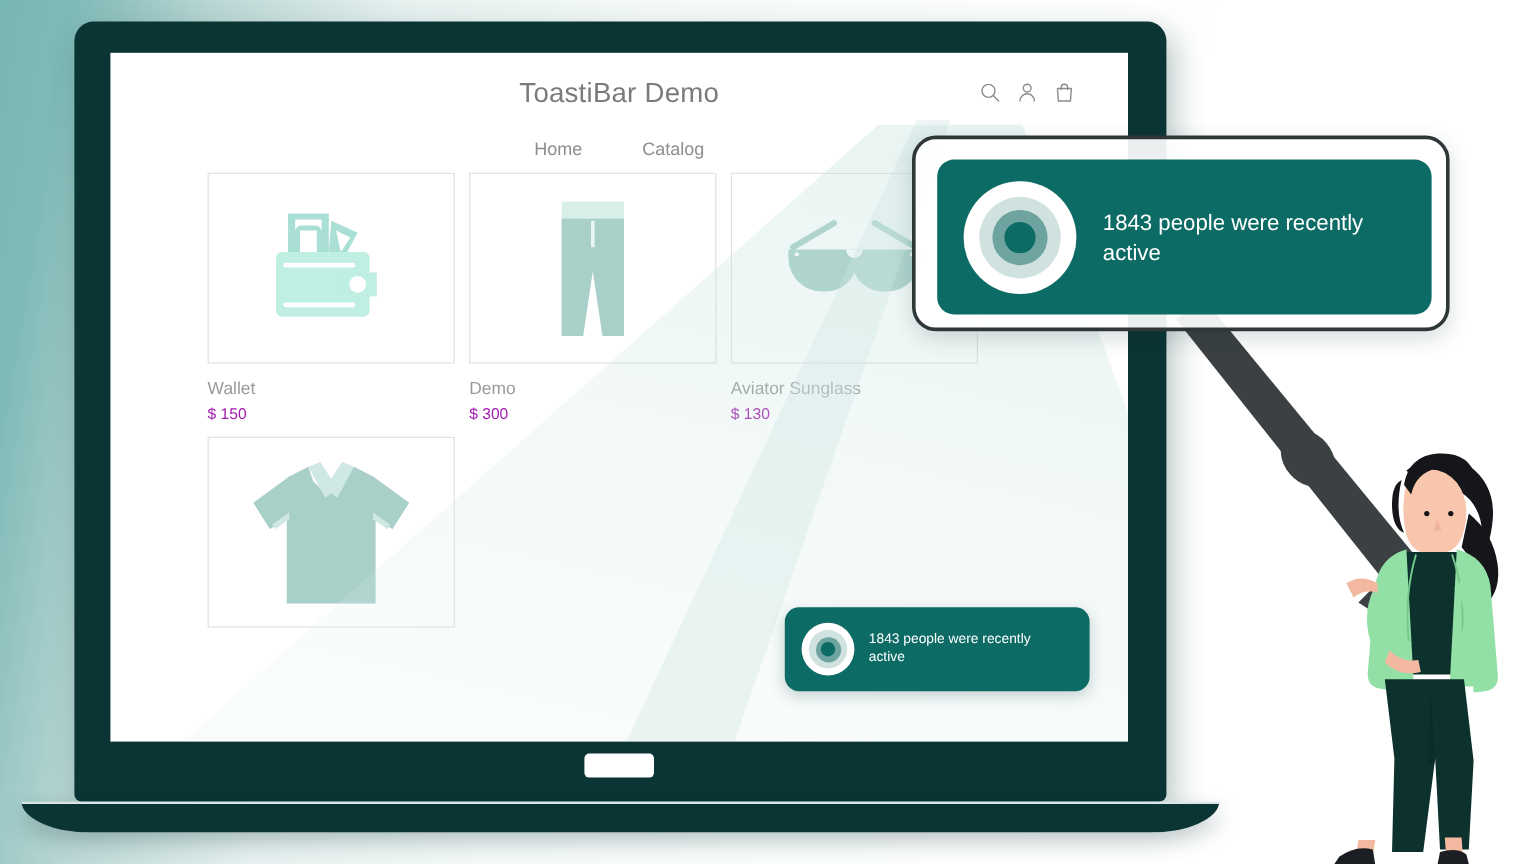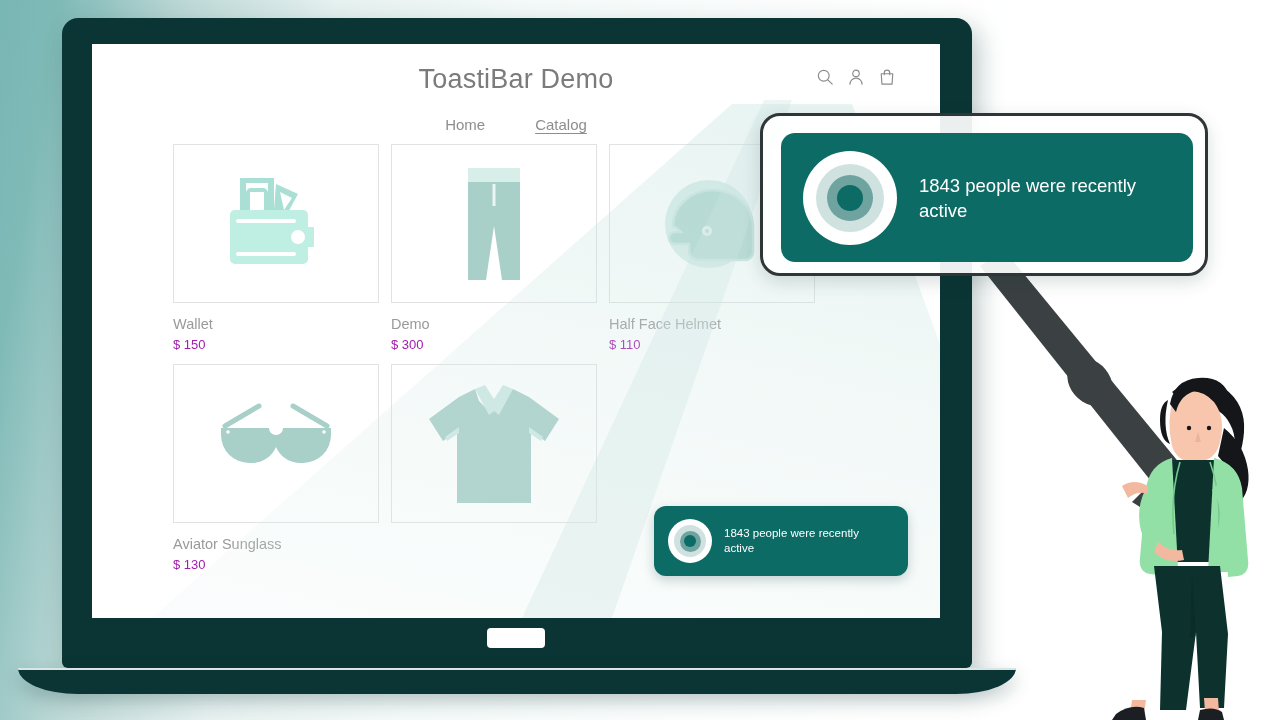--- a/index.html
+++ b/index.html
@@ -61,21 +61,21 @@
   .store { position: relative; width: 100%; height: 100%; }
 
   .store-header {
     position: relative;
     height: 72px;
   }
   .store-title {
     position: absolute;
     left: 0; right: 0; top: 20px;
     text-align: center;
-    font-size: 27px;
+    font-size: 23px;
     color: #7b7b7b;
     letter-spacing: .2px;
   }
   .header-icons {
     position: absolute;
     right: 44px; top: 24px;
     display: flex;
     gap: 13px;
     align-items: center;
   }
@@ -83,21 +83,21 @@
 
   .store-nav {
     display: flex;
     justify-content: center;
     gap: 50px;
     margin-top: 0px;
     font-size: 15px;
     color: #8e8e8e;
   }
   .nav-link { cursor: pointer; padding-bottom: 2px; }
-  .nav-link.active { text-decoration: underline; text-underline-offset: 3px; }
+  .nav-link.active { text-underline-offset: 3px; }
 
   .grid {
     position: absolute;
     left: 81px; top: 100px;
     width: 706px;
     display: grid;
     grid-template-columns: repeat(3, 206px);
     column-gap: 34px;
     row-gap: 18px;
     gap: 12px;
@@ -292,32 +292,20 @@
             <svg width="80" height="120" viewBox="0 0 80 120">
               <rect x="14" y="4" width="52" height="14" fill="#d8eee9"></rect>
               <path d="M14 18h52v98H48L40 62 32 116H14z" fill="#a9cfc9"></path>
               <rect x="38.5" y="20" width="3" height="22" fill="#eaf6f3"></rect>
             </svg>
           </div>
           <div class="card-name">Demo</div>
           <div class="card-price">$ 300</div>
         </div>
 
-        <div class="card">
-          <div class="card-thumb">
-            <svg width="130" height="120" viewBox="0 0 130 120">
-              <circle cx="62" cy="60" r="44" fill="#daeeea"></circle>
-              <path d="M26 62a40 36 0 0 1 80 0v26a8 8 0 0 1-8 8H52c-6 0-10-4-10-10v-6H28a6 6 0 0 1 0-12h6a22 22 0 0 0-8-6z" fill="#b4d9d2" stroke="#cbe6e1" stroke-width="2.5"></path>
-              <circle cx="60" cy="67" r="5" fill="#eaf6f3"></circle>
-              <circle cx="60" cy="67" r="2" fill="#b4d9d2"></circle>
-            </svg>
-          </div>
-          <div class="card-name">Half Face Helmet</div>
-          <div class="card-price">$ 110</div>
-        </div>
 
         <div class="card">
           <div class="card-thumb">
             <svg width="130" height="84" viewBox="0 0 130 84">
               <path d="M14 24 L48 4 M116 24 L82 4" stroke="#a9cfc9" stroke-width="5" stroke-linecap="round"></path>
               <path d="M10 26h110v7a28 28 0 0 1-28 28h-4a26 26 0 0 1-23-16 26 26 0 0 1-23 16h-4A28 28 0 0 1 10 33z" fill="#a9cfc9"></path>
               <path d="M58 26h14a7 7 0 0 1-14 0z" fill="#ffffff"></path>
               <circle cx="17" cy="30" r="1.8" fill="#ffffff"></circle>
               <circle cx="113" cy="30" r="1.8" fill="#ffffff"></circle>
             </svg>

